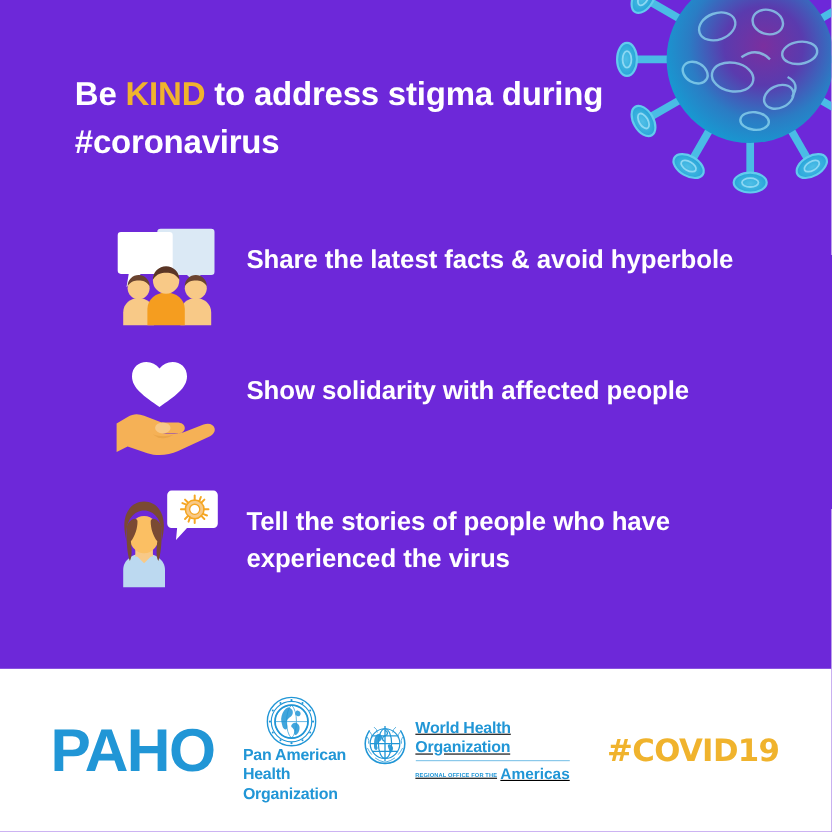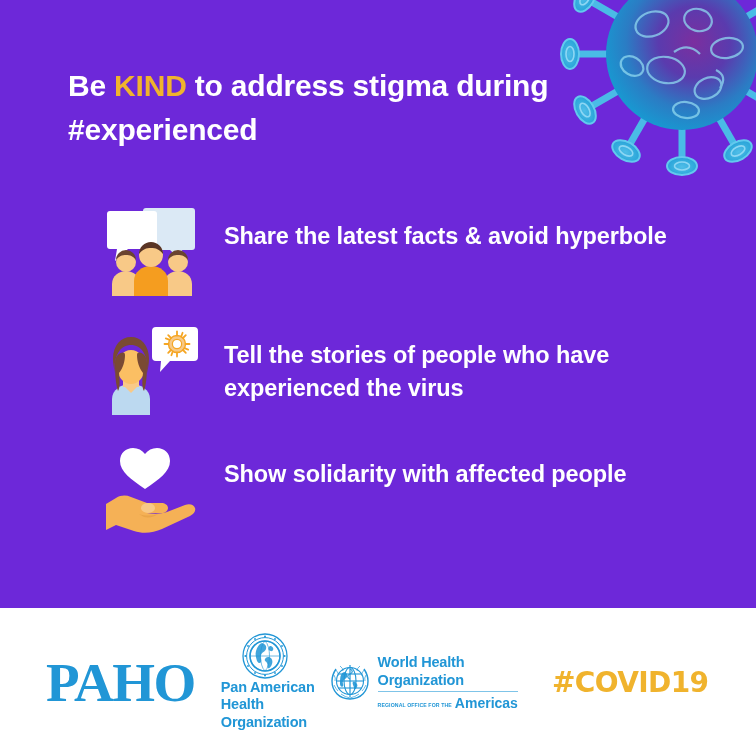--- a/index.html
+++ b/index.html
@@ -84,21 +84,21 @@
     display: flex;
     align-items: center;
   }
   .paho-word {
     margin-left: 46px;
     color: #2196d6;
     font-size: 55px;
     font-weight: bold;
     letter-spacing: -1.5px;
     line-height: 1;
-    font-family: Liberation Serif, serif;
+    font-family: Liberation Sans, sans-serif;
   }
   .logo-lockup {
     display: flex;
     align-items: center;
     margin-left: 20px;
     flex-direction: column;
   }
   .seal {
     width: 46px;
     min-width: 46px;
@@ -107,22 +107,23 @@
   .lockup-text {
     margin-left: 6px;
     color: #2196d6;
     font-size: 14.5px;
     font-weight: bold;
     line-height: 1.19;
     letter-spacing: -0.2px;
   }
   .who-lockup {
     display: flex;
-    align-items: center;
+    align-items: flex-start;
     margin-left: 12px;
+    text-decoration: underline;
   }
   .who-text-wrap {
     margin-left: 5px;
   }
   .who-title {
     color: #2196d6;
     font-size: 14.5px;
     font-weight: bold;
     line-height: 1.19;
     letter-spacing: -0.2px;
@@ -209,21 +210,21 @@
           <ellipse cx="4" cy="56" rx="13" ry="8" transform="rotate(6 4 56)"></ellipse>
           <path d="M-8,-2 q14,-10 26,2"></path>
           <path d="M34,16 q12,6 4,18"></path>
         </g>
       </g>
     </svg>
   </div>
 
   <div class="headline">
     <span>Be </span><span class="accent">KIND</span><span> to address stigma during</span><br>
-    <span>#experienced</span>
+    <span>#coronavirus</span>
   </div>
 
   <div class="rows">
 
     <div class="row">
       <div class="row-icon">
         <svg viewBox="0 0 96 92" width="96" height="92">
           <path d="M42,4 h46 a3,3 0 0 1 3,3 v36 a3,3 0 0 1 -3,3 h-10 l2,13 l-14,-13 h-24 a3,3 0 0 1 -3,-3 v-36 a3,3 0 0 1 3,-3 z" fill="#dbe9f5"></path>
           <path d="M6,7 h44 a3,3 0 0 1 3,3 v32 a3,3 0 0 1 -3,3 h-26 l-13,12 l2,-12 h-7 a3,3 0 0 1 -3,-3 v-32 a3,3 0 0 1 3,-3 z" fill="#ffffff"></path>
           <g>
@@ -233,20 +234,32 @@
             <path d="M60,92 v-12 c0,-8 7,-13 14,-13 c7,0 14,5 14,13 v12 z" fill="#f8c987"></path>
             <circle cx="74" cy="58" r="10" fill="#f8c987"></circle>
             <path d="M64,56 a10,10 0 0 1 20,0 c-3,-4 -6,-5 -10,-5 c-4,0 -7,1 -10,5 z" fill="#6b4430"></path>
             <path d="M30,92 v-15 c0,-9 8,-15 17,-15 c9,0 17,6 17,15 v15 z" fill="#f59d1f"></path>
             <circle cx="47" cy="51" r="12" fill="#f8c987"></circle>
             <path d="M35,50 a12,12 0 0 1 24,0 c-4,-5 -7,-6 -12,-6 c-5,0 -8,1 -12,6 z" fill="#5a3525"></path>
           </g>
         </svg>
       </div>
       <div class="row-text">Share the latest facts &amp; avoid hyperbole</div>
+    </div>
+
+    <div class="row">
+      <div class="row-icon">
+        <svg viewBox="0 0 96 92" width="96" height="92">
+          <path d="M41,47 c-14,-10 -25,-17 -25,-28 c0,-8 6,-13 13,-13 c5,0 9,2 12,6 c3,-4 7,-6 12,-6 c7,0 13,5 13,13 c0,11 -11,18 -25,28 z" fill="#ffffff"></path>
+          <path d="M2,62 l10,-6 c5,-3 10,-3 15,-1 l16,6 h14 c4,0 7,2 7,5 c0,3 -3,5 -7,5 h-14 c7,1 14,1 20,-1 l18,-7 c5,-2 9,0 10,3 c1,3 -1,6 -5,8 l-28,13 c-9,4 -19,5 -28,2 l-18,-6 l-10,5 z" fill="#f5b156"></path>
+          <path d="M35,72 c6,2 13,2 19,0 c-4,3 -9,4 -14,3 z" fill="#e09a3c" opacity="0.5"></path>
+          <ellipse cx="44" cy="66" rx="7" ry="5" fill="#f8c987"></ellipse>
+        </svg>
+      </div>
+      <div class="row-text">Show solidarity with affected people</div>
     </div>
 
     <div class="row">
       <div class="row-icon">
         <svg viewBox="0 0 96 92" width="96" height="92">
           <path d="M52,4 h38 a4,4 0 0 1 4,4 v26 a4,4 0 0 1 -4,4 h-24 l-10,11 l1,-11 h-5 a4,4 0 0 1 -4,-4 v-26 a4,4 0 0 1 4,-4 z" fill="#ffffff"></path>
           <g transform="translate(73,21)" stroke="#f5a623" stroke-width="1.8" fill="none">
             <circle cx="0" cy="0" r="8.5" fill="#f8c987" stroke="#f5a623" stroke-width="1.4"></circle>
             <circle cx="0" cy="0" r="4.6" fill="#ffffff" stroke="#f5a623" stroke-width="1.2"></circle>
             <g stroke-linecap="round">
@@ -269,32 +282,20 @@
           <path d="M27,70 l-8,-8 h16 z" fill="#f8c987"></path>
           <ellipse cx="27" cy="44" rx="14" ry="17" fill="#fbbf63"></ellipse>
           <path d="M11,50 c-2,-18 6,-28 16,-28 c10,0 18,10 16,28 c1,-4 2,-10 2,-14 c0,-14 -8,-22 -18,-22 c-10,0 -18,8 -18,22 c0,4 1,10 2,14 z" fill="#7a4a33"></path>
           <path d="M11,40 c0,14 1,22 3,28 c2,-3 2,-10 1,-18 c4,-5 6,-12 6,-18 c0,-5 -10,-2 -10,8 z" fill="#7a4a33"></path>
           <path d="M43,40 c0,14 -1,22 -3,28 c-2,-3 -2,-10 -1,-18 c-4,-5 -6,-12 -6,-18 c0,-5 10,-2 10,8 z" fill="#7a4a33"></path>
         </svg>
       </div>
       <div class="row-text">Tell the stories of people who have experienced the virus</div>
     </div>
 
-    <div class="row">
-      <div class="row-icon">
-        <svg viewBox="0 0 96 92" width="96" height="92">
-          <path d="M41,47 c-14,-10 -25,-17 -25,-28 c0,-8 6,-13 13,-13 c5,0 9,2 12,6 c3,-4 7,-6 12,-6 c7,0 13,5 13,13 c0,11 -11,18 -25,28 z" fill="#ffffff"></path>
-          <path d="M2,62 l10,-6 c5,-3 10,-3 15,-1 l16,6 h14 c4,0 7,2 7,5 c0,3 -3,5 -7,5 h-14 c7,1 14,1 20,-1 l18,-7 c5,-2 9,0 10,3 c1,3 -1,6 -5,8 l-28,13 c-9,4 -19,5 -28,2 l-18,-6 l-10,5 z" fill="#f5b156"></path>
-          <path d="M35,72 c6,2 13,2 19,0 c-4,3 -9,4 -14,3 z" fill="#e09a3c" opacity="0.5"></path>
-          <ellipse cx="44" cy="66" rx="7" ry="5" fill="#f8c987"></ellipse>
-        </svg>
-      </div>
-      <div class="row-text">Show solidarity with affected people</div>
-    </div>
-
   </div>
 
   <div class="footer">
 
     <div class="paho-word">PAHO</div>
 
     <div class="logo-lockup">
       <svg class="seal" viewBox="0 0 46 46">
         <circle cx="23" cy="23" r="22" fill="none" stroke="#2196d6" stroke-width="1.3"></circle>
         <circle cx="23" cy="23" r="18.4" fill="none" stroke="#2196d6" stroke-width="1"></circle>

